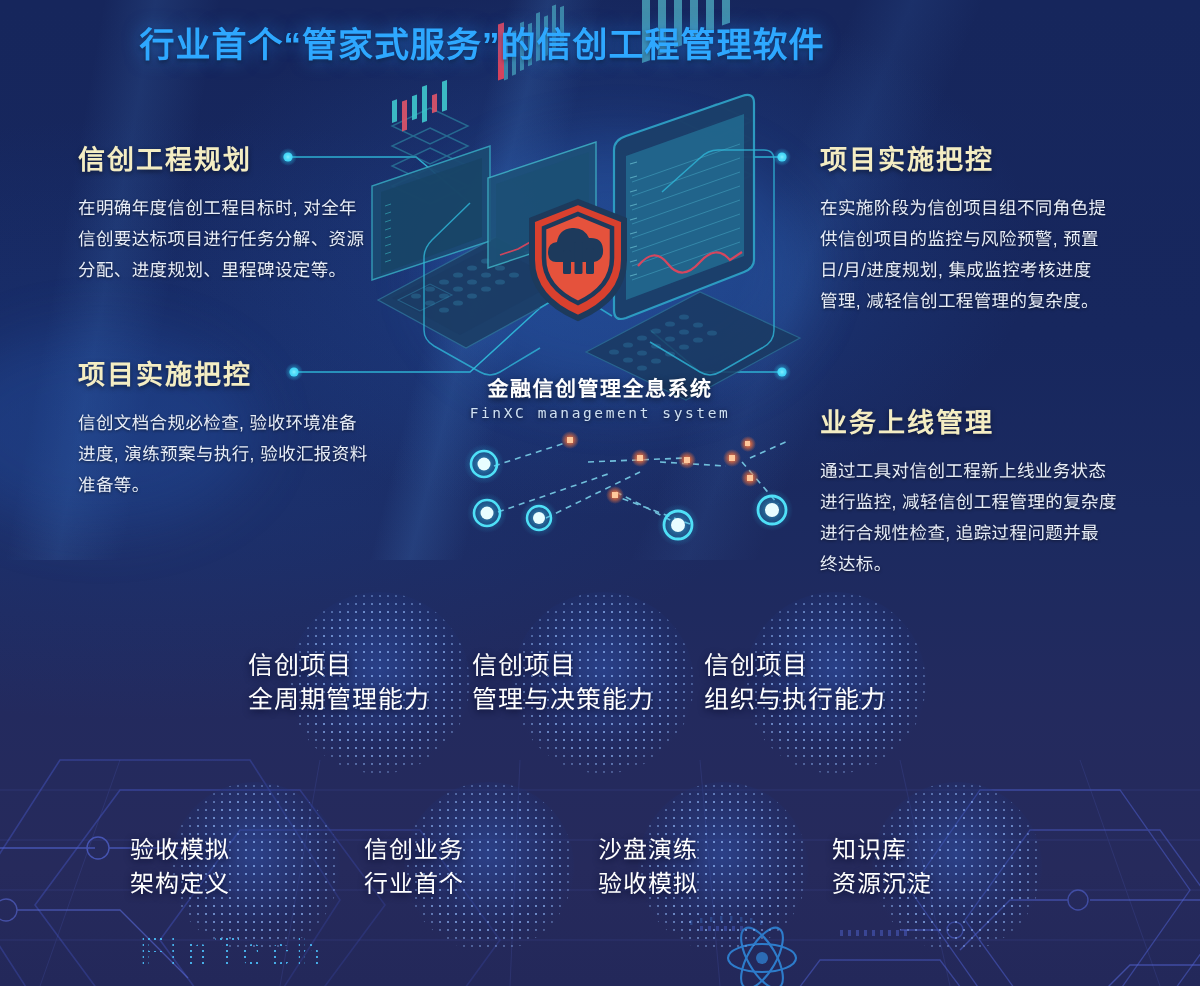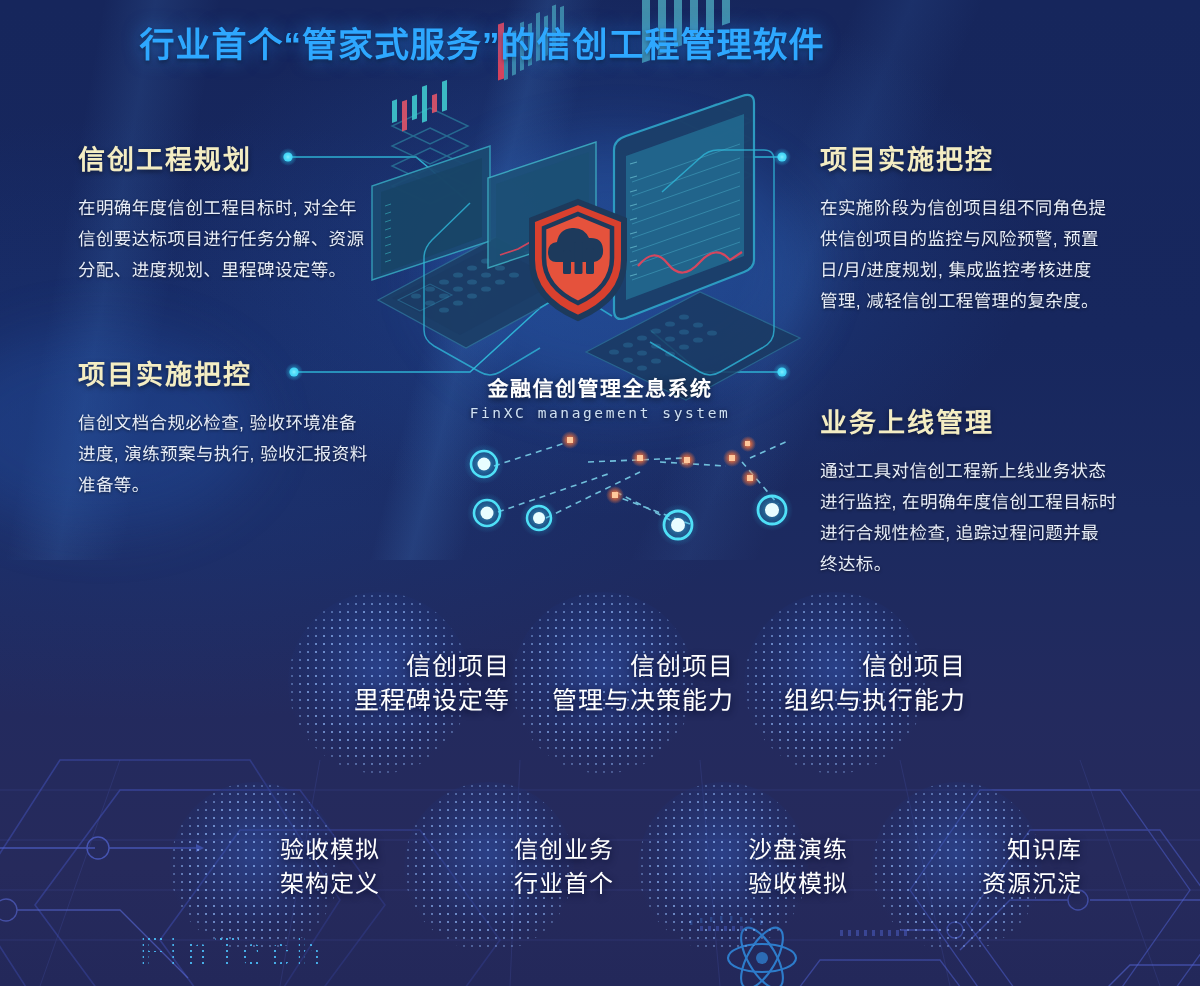--- a/index.html
+++ b/index.html
@@ -71,23 +71,24 @@
     -webkit-mask-image:radial-gradient(circle at 50% 50%, #000 56%, rgba(0,0,0,0.35) 74%, rgba(0,0,0,0) 100%);
     mask-image:radial-gradient(circle at 50% 50%, #000 56%, rgba(0,0,0,0.35) 74%, rgba(0,0,0,0) 100%);
     opacity:0.75;
   }
   .sphere .core {
     position:absolute; inset:0; border-radius:50%;
     background:radial-gradient(circle at 50% 42%, rgba(48,82,170,0.55) 0%, rgba(30,50,120,0.22) 55%, rgba(0,0,0,0) 72%);
   }
   .sphere .cap-label {
     position:absolute; left:-40px; right:-40px; top:50%; transform:translateY(-50%);
-    text-align:right; color:#ffffff; line-height:34px; letter-spacing:1px;
+    text-align:left; color:#ffffff; line-height:34px; letter-spacing:1px;
     text-shadow:0 2px 7px rgba(5,10,40,0.9);
     white-space:nowrap;
+    font-family:Liberation Serif, serif;
   }
   .row-mid .cap-label { font-size:25px; }
   .row-bot .cap-label { font-size:24px; }
   .cap-label span { display:block; }
 
   
   .fintech {
     position:absolute; left:140px; top:930px; width:200px; height:46px;
     font-size:40px; font-weight:bold; letter-spacing:4px;
     color:transparent;
@@ -492,37 +493,37 @@
       <div>信创文档合规必检查, 验收环境准备</div>
       <div>进度, 演练预案与执行, 验收汇报资料</div>
       <div>准备等。</div>
     </div>
   </div>
 
   <div class="feature right" style="top:353px;margin-top:48px;">
     <div class="f-head">业务上线管理</div>
     <div class="f-body">
       <div>通过工具对信创工程新上线业务状态</div>
-      <div>进行监控, 在明确年度信创工程目标时</div>
+      <div>进行监控, 减轻信创工程管理的复杂度</div>
       <div>进行合规性检查, 追踪过程问题并最</div>
       <div>终达标。</div>
     </div>
   </div>
 
   <div class="hub-caption">
     <div class="hub-cn">金融信创管理全息系统</div>
     <div class="hub-en">FinXC management system</div>
   </div>
 
   <div class="sphere row-mid" style="left:288px; top:592px; width:182px; height:182px;">
     <div class="core"></div>
     <div class="dots"></div>
     <div class="cap-label">
       <span>信创项目</span>
-      <span>里程碑设定等</span>
+      <span>全周期管理能力</span>
     </div>
   </div>
 
   <div class="sphere row-mid" style="left:512px; top:592px; width:182px; height:182px;">
     <div class="core"></div>
     <div class="dots"></div>
     <div class="cap-label">
       <span>信创项目</span>
       <span>管理与决策能力</span>
     </div>

